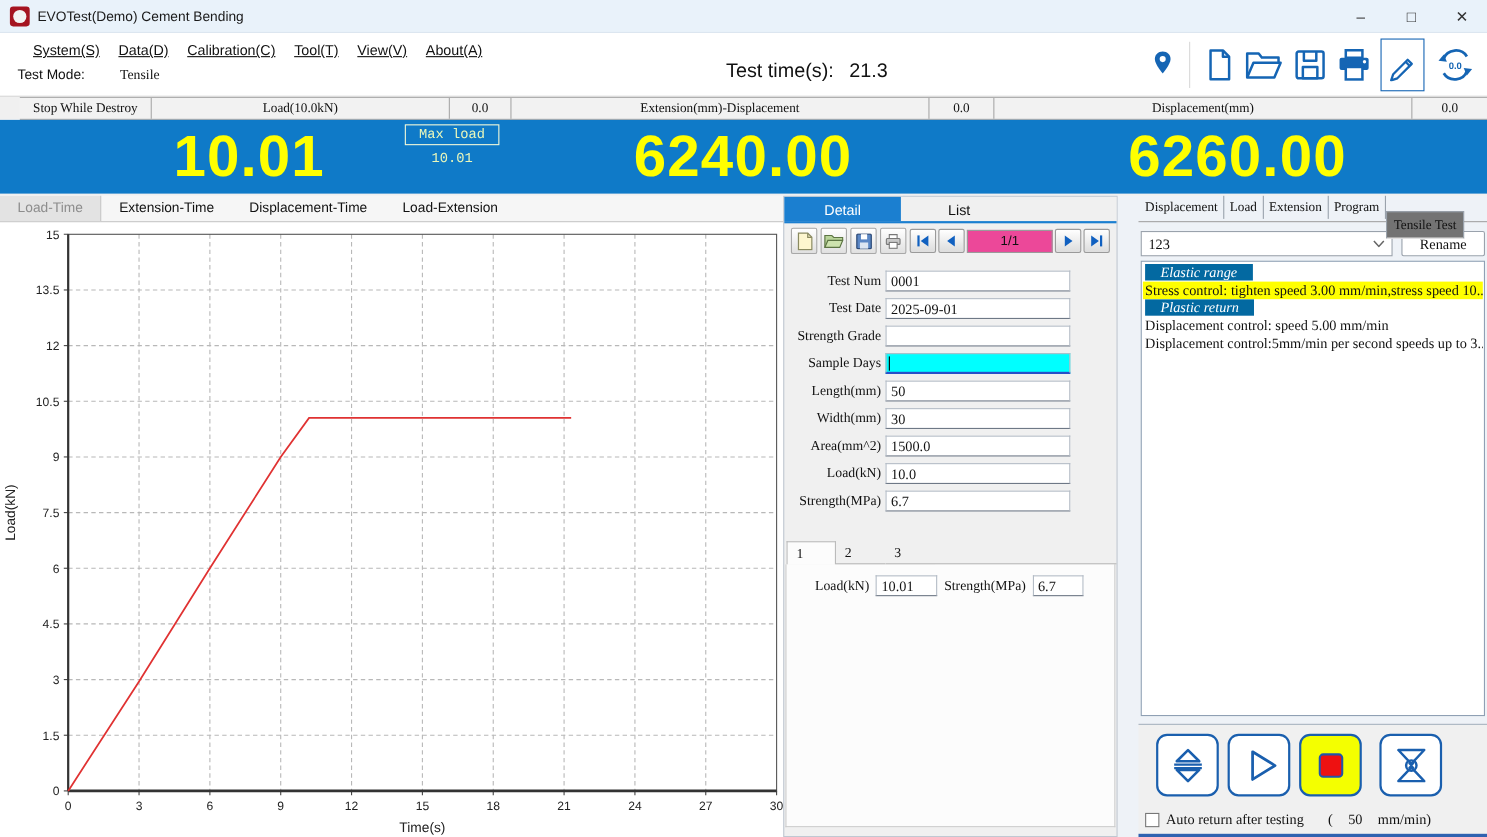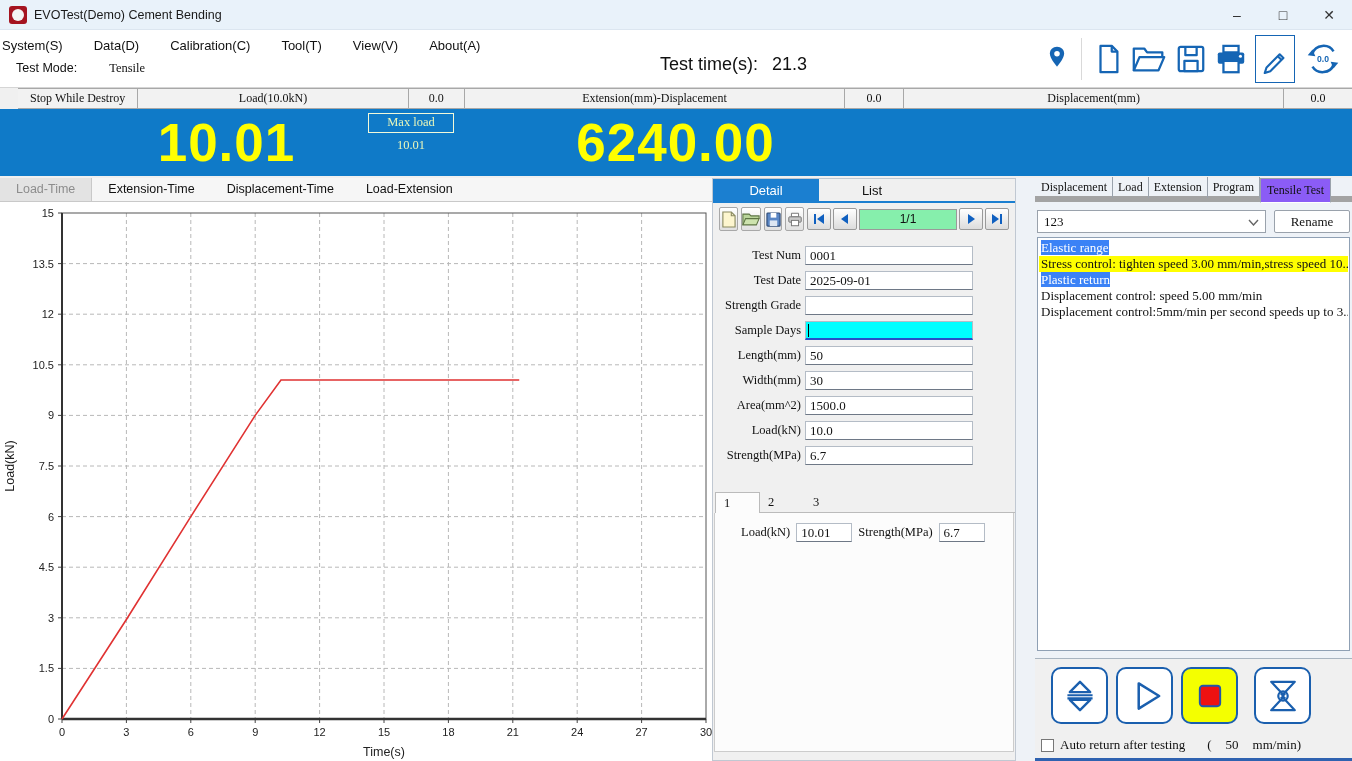--- a/index.html
+++ b/index.html
@@ -10,21 +10,21 @@
   
   .titlebar { height:30px; background:#e9f2fa; display:flex; align-items:center; border-bottom:1px solid #dce6f0; }
   .app-icon { width:18px; height:18px; margin:0 7px 0 9px; background:#a51420; border-radius:3px; position:relative; }
   .app-icon::after { content:""; position:absolute; left:3px; top:3px; width:12px; height:12px; background:#f3f3f3; border-radius:50%; }
   .title-text { font-size:12.5px; color:#1a1a1a; }
   .win-controls { margin-left:auto; display:flex; height:30px; }
   .win-btn { width:46px; height:30px; display:flex; align-items:center; justify-content:center; font-size:14px; color:#333; cursor:default; }
 
   
   .menubar { height:58px; background:#ffffff; position:relative; border-bottom:1px solid #d5d5d5; }
-  .menu-items { position:absolute; left:0; top:5px; display:flex; gap:27px; }
+  .menu-items { position:absolute; left:28px; top:5px; display:flex; gap:13px;text-decoration:underline; }
   .menu-item { font-size:13px; color:#111; padding:3px 2px; cursor:default; }
   .testmode-row { position:absolute; left:16px; top:31px; display:flex; gap:32px; font-size:12.5px; }
   .testtime { position:absolute; left:660px; top:24px; font-size:18px; display:flex; gap:14px; }
   .main-toolbar { position:absolute; right:8px; top:0; height:57px; display:flex; align-items:center; gap:7px; }
   .tb-sep { width:1px; height:42px; background:#d9d9d9; margin:0 4px; }
   .tb-icon { display:flex; align-items:center; justify-content:center; }
   .pencil-box { border:1px solid #1565b4; background:#fff; width:40px; height:48px; display:flex; align-items:center; justify-content:center; }
 
   
   .status-row { height:21px; display:flex; background:#f2f2f2; border-top:1px solid #a8a8a8; border-bottom:1px solid #a8a8a8;margin-left:18px; }
@@ -39,21 +39,21 @@
   .status-cell:nth-child(7){ width:5.09%; border-right:none; }
 
   
   .banner { height:67px; background:#0f7ac8; position:relative; color:#ffff00; }
   .banner-num { position:absolute; top:0; height:67px; display:flex; align-items:center; justify-content:center;
     font-size:53px; font-weight:700; letter-spacing:1px; }
   .banner-load { left:0; width:453px; }
   .banner-ext { left:453px; width:445px; }
   .banner-disp { left:898px; width:454px; }
   .maxload { position:absolute; left:368px; top:4px; width:86px; text-align:center;
-    font-family:Liberation Serif, serif; font-size:12.5px; color:#e9f7bb; }
+    font-family:Liberation Mono, monospace; font-size:12.5px; color:#e9f7bb; }
   .maxload-box { border:1px solid #f2f9d9; padding:1px 4px 2px; }
   .maxload-val { margin-top:5px; }
 
   
   .main { position:absolute; top:178px; left:0; width:1352px; height:583px; background:#eef2f7; }
   .chart-panel { position:absolute; left:0; top:0; width:822px; height:583px; background:#fff; border-right:1px solid #c5cdd6; }
   .chart-tabs { height:24px; background:#f6f6f6; border-bottom:1px solid #c9c9c9; display:flex; align-items:stretch; }
   .chart-tab { padding:4px 16px 0; font-size:12.5px; color:#111; cursor:default; }
   .chart-tab.active { background:#e3e3e3; color:#8d8d8d; border-right:1px solid #c9c9c9; }
   .chart-tab-caret { margin-left:auto; display:flex; align-items:center; padding-right:8px; }
@@ -64,21 +64,21 @@
   .detail-panel { position:absolute; left:712px; top:0; width:304px; height:583px; background:#f0f0f0; border:1px solid #c0c8d2; }
   .detail-tabs { height:24px; display:flex; border-bottom:2px solid #1b7fd0; background:#f0f0f0; }
   .detail-tab { width:106px; display:flex; align-items:center; justify-content:center; font-size:13px; cursor:default; }
   .detail-tab.active { background:#1b7fd0; color:#fff; }
   .detail-toolbar { height:32px; display:flex; align-items:center; padding:0 6px; gap:3px; }
   .mini-btn { width:26px; height:24px; border:1px solid #a8a8a8; background:linear-gradient(#ffffff,#e0e0e0);
     display:flex; align-items:center; justify-content:center; border-radius:2px; }
   .pager { margin-left:auto; display:flex; align-items:center; gap:2px; }
   .pager-btn { width:24px; height:22px; border:1px solid #9a9a9a; background:linear-gradient(#ffffff,#dcdcdc);
     display:flex; align-items:center; justify-content:center; border-radius:2px; }
-  .pager-field { width:98px; height:21px; border:1px solid #9a9a9a; background:#86efac;
+  .pager-field { width:78px; height:21px; border:1px solid #9a9a9a; background:#ec4899;
     display:flex; align-items:center; justify-content:center; font-size:12px; }
   .form { margin-top:8px; }
   .form-row { display:flex; align-items:center; height:25px; }
   .form-label { width:88px; text-align:right; font-family:"Liberation Serif", serif; font-size:12.5px; white-space:nowrap; }
   .form-input { width:168px; height:19px; margin-left:4px; background:#fff; border:1px solid #b4bcc6; border-bottom:1px solid #6e7886;
     font-family:"Liberation Serif", serif; font-size:13px; padding:0 4px; line-height:17px; }
   .form-input.focused { background:#00ffff; border-bottom:2px solid #2850c8; position:relative; }
   .form-input.focused::before { content:""; position:absolute; left:2px; top:2px; width:1px; height:13px; background:#000; }
   .subtabs { margin-top:24px; display:flex; padding-left:2px; height:21px; }
   .subtab { width:45px; text-align:left; padding:3px 0 0 8px; font-family:"Liberation Serif", serif; font-size:12.5px;
@@ -86,34 +86,34 @@
   .subtab.active { background:#fcfcfc; border:1px solid #bbb; border-bottom:none; }
   .subpanel { background:#fcfcfc; border:1px solid #ccc; border-top:none; height:239px; margin:0 1px; padding-top:10px; }
   .result-row { display:flex; align-items:center; padding-left:26px; gap:6px; }
   .result-label { font-family:"Liberation Serif", serif; font-size:12.5px; }
   .result-input { height:19px; background:#fff; border:1px solid #b4bcc6; border-bottom:1px solid #6e7886;
     font-family:"Liberation Serif", serif; font-size:13px; padding:0 4px; line-height:17px; }
   .w56{width:56px;} .w46{width:46px;}
 
   
   .right-panel { position:absolute; left:1035px; top:0; width:317px; height:583px; }
-  .rp-tabs { height:24px; display:flex; align-items:center; border-bottom:6px solid #a3a3a3; padding-left:1px; }
+  .rp-tabs { height:24px; display:flex; align-items:flex-start; border-bottom:1px solid #a3a3a3; padding-left:1px; }
   .rp-tab { font-family:"Liberation Serif", serif; font-size:12px; padding:3px 5px; border-right:1px solid #9aa2ac;
     white-space:nowrap; cursor:default; }
-  .rp-tab.active { background:#8b5cf6; border:1px solid #9aa2ac; border-bottom:1px solid #fff; position:relative; top:3px; padding:4px 6px; }
+  .rp-tab.active { background:#737373; border:1px solid #9aa2ac; border-bottom:1px solid #fff; position:relative; top:14px; padding:4px 6px; }
   .combo-row { display:flex; align-items:center; margin:8px 2px 4px 2px; gap:8px; }
   .combo { flex:1; height:23px; border:1px solid #9aa2ac; background:#fff; display:flex; align-items:center;
     font-family:"Liberation Serif", serif; font-size:13px; padding:0 6px; }
   .combo-caret { margin-left:auto; color:#555; font-size:11px; }
   .rename-btn { width:76px; height:23px; border:1px solid #9aa2ac; border-radius:2px; background:#fff;
     font-family:"Liberation Serif", serif; font-size:13px; display:flex; align-items:center; justify-content:center; }
   .listgroup { margin:0 2px; border:1px solid #8fa0b4; background:#fff; height:414px; display:flex; flex-direction:column; }
   .steplist { flex:1; overflow:hidden; padding:2px 1px; }
   .step { font-family:"Liberation Serif", serif; font-size:13px; line-height:16px; white-space:nowrap; overflow:hidden; padding:0 2px; }
-  .step.range-header span { background:#3b82f6; color:#fff; padding:0 0; }
+  .step.range-header span { background:#0369a1; color:#fff; padding:0 14px;font-style:italic; }
   .step.selected { background:#ffff00; }
   .lg-buttons { display:flex; gap:8px; padding:4px 0 6px 5px; }
   .lg-btn { width:74px; height:21px; border:1px solid #a8a8a8; border-radius:3px; background:#fff;
     font-family:"Liberation Serif", serif; font-size:13px; display:flex; align-items:center; justify-content:center; }
   .control-area { position:absolute; left:0; top:480px; width:317px; height:103px; border-top:1px solid #a8b4c0;
     border-bottom:3px solid #2f62b0; background:#f0f0f0; }
   .ctrl-btn { position:absolute; top:8px; width:57px; height:57px; border:2px solid #1a5fae; border-radius:10px;
     background:#fff; display:flex; align-items:center; justify-content:center; }
   .ctrl-jog{ left:16px; } .ctrl-run{ left:81px; } .ctrl-stop{ left:146px; background:#f4ff00; } .ctrl-return{ left:219px; }
   .auto-row { position:absolute; left:6px; top:78px; display:flex; align-items:center; font-family:"Liberation Serif", serif; font-size:13px; }
@@ -213,20 +213,21 @@
   <div class="status-cell">0.0</div>
 </div>
 
 <div class="banner">
   <div class="banner-num banner-load">10.01</div>
   <div class="maxload">
     <div class="maxload-box">Max load</div>
     <div class="maxload-val">10.01</div>
   </div>
   <div class="banner-num banner-ext">6240.00</div>
+  <div class="banner-num banner-disp">6260.00</div>
 </div>
 
 <div class="main">
 
   <div class="chart-panel">
     <div class="chart-tabs">
       <div class="chart-tab active">Load-Time</div>
       <div class="chart-tab">Extension-Time</div>
       <div class="chart-tab">Displacement-Time</div>
       <div class="chart-tab">Load-Extension</div>

